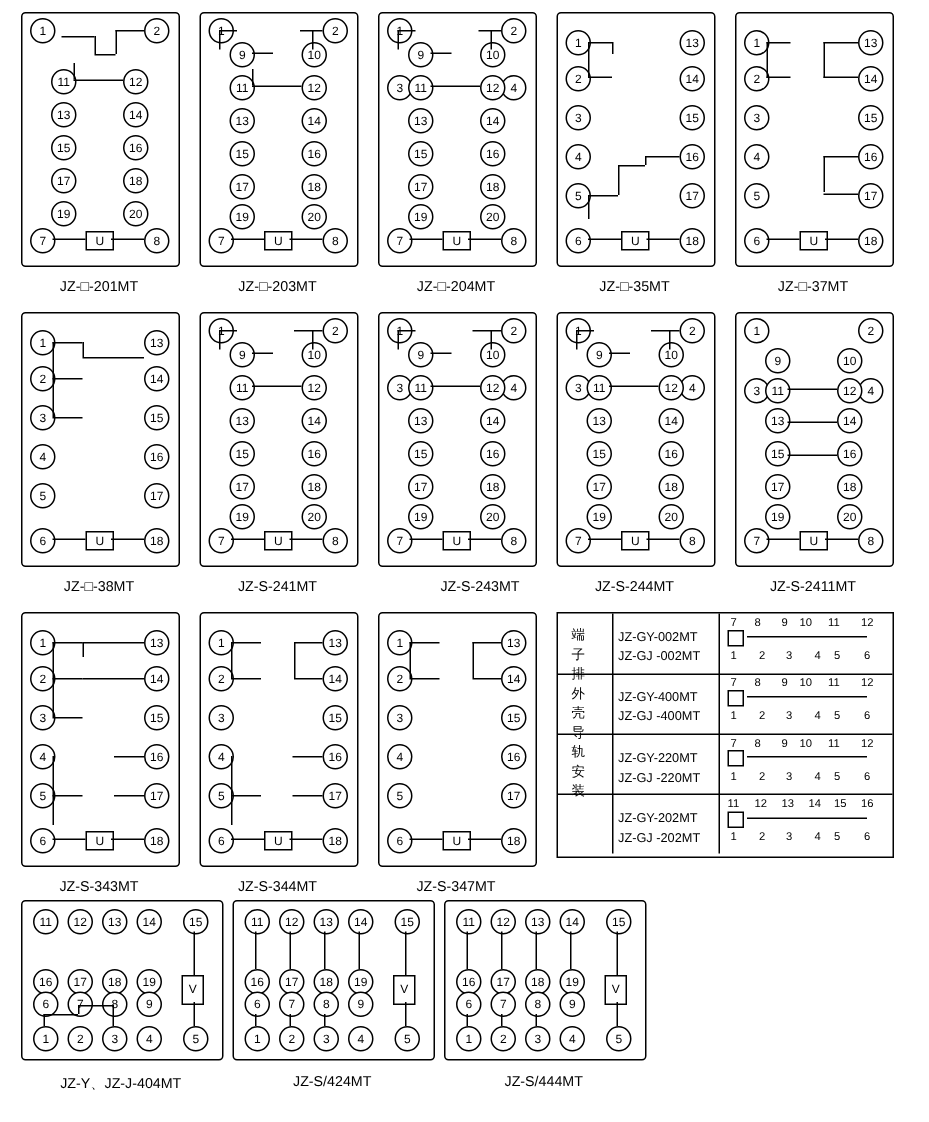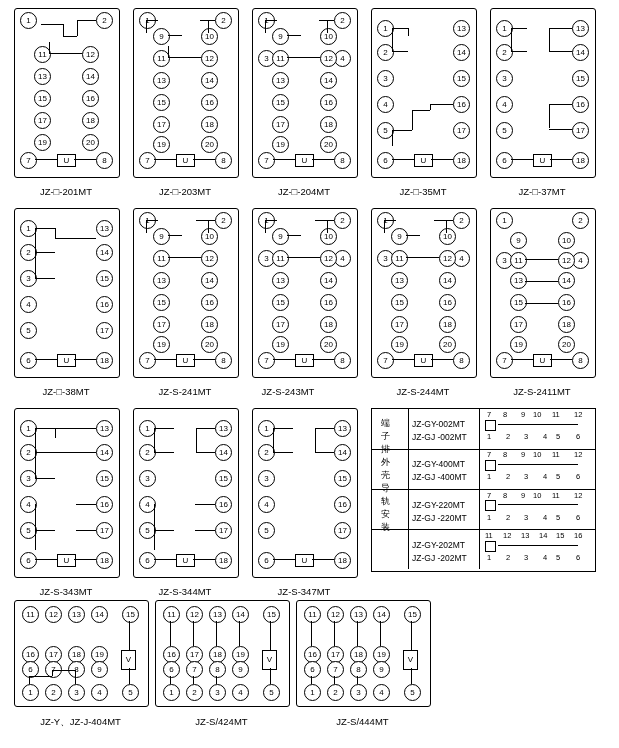--- a/index.html
+++ b/index.html
@@ -275,21 +275,21 @@
     <div class="term" style="left:334px;top:352px;">8</div>
     <div class="coil" style="left:295px;top:354px;">U</div>
     <div class="wire wh" style="left:273px;top:359px;width:22px;"></div>
     <div class="wire wh" style="left:312px;top:359px;width:22px;"></div>
     <div class="wire wv" style="left:265px;top:220px;height:13px;"></div>
     <div class="wire wh" style="left:265px;top:220px;width:12px;"></div>
     <div class="wire wv" style="left:327px;top:220px;height:13px;"></div>
     <div class="wire wh" style="left:315px;top:220px;width:19px;"></div>
     <div class="wire wh" style="left:287px;top:235px;width:14px;"></div>
     <div class="wire wh" style="left:287px;top:257px;width:33px;"></div>
-    <div class="caption" style="left:236px;top:386px;width:104px;">JZ-S-243MT</div>
+    <div class="caption" style="left:268px;top:386px;width:104px;">JZ-S-243MT</div>
   </div>
 
   <div class="cell">
     <div class="box" style="left:371px;top:208px;width:104px;height:168px;"></div>
     <div class="term" style="left:377px;top:212px;">1</div>
     <div class="term" style="left:391px;top:228px;">9</div>
     <div class="term" style="left:377px;top:250px;">3</div>
     <div class="term" style="left:391px;top:250px;">11</div>
     <div class="term" style="left:391px;top:272px;">13</div>
     <div class="term" style="left:391px;top:294px;">15</div>

